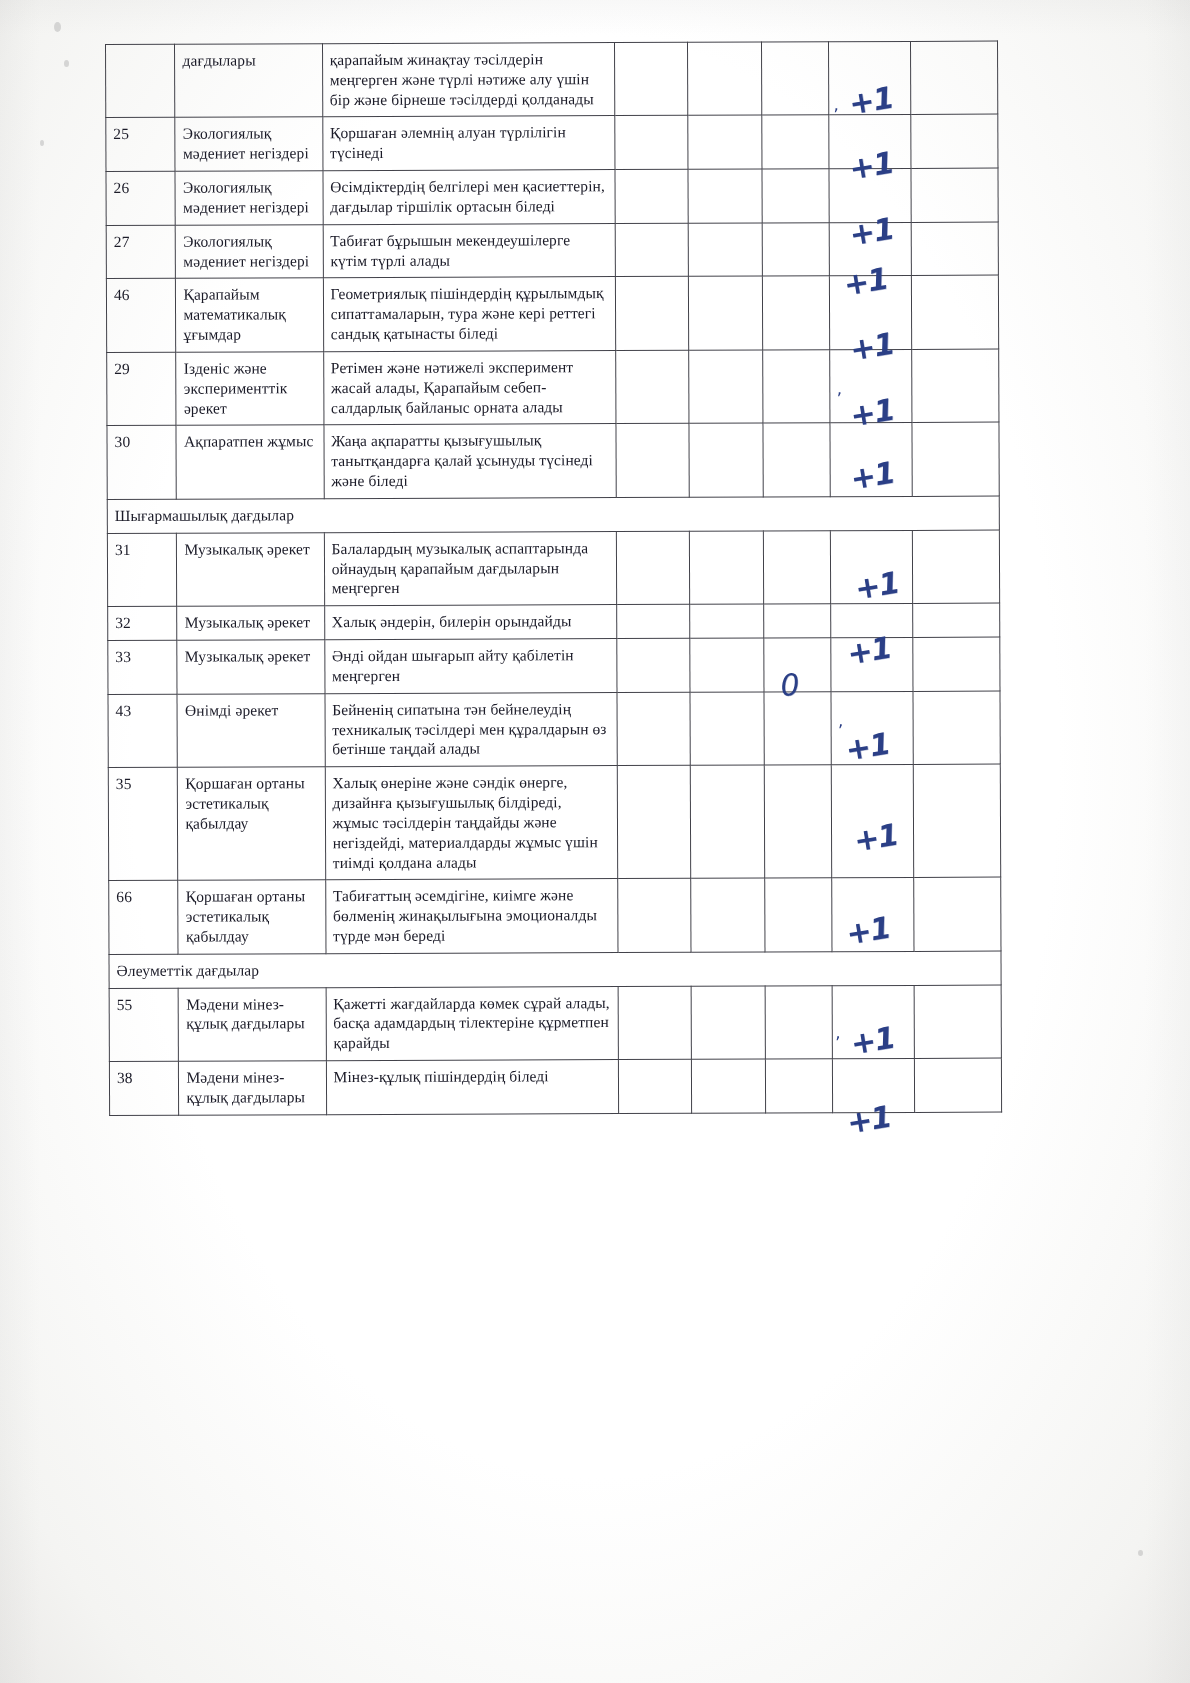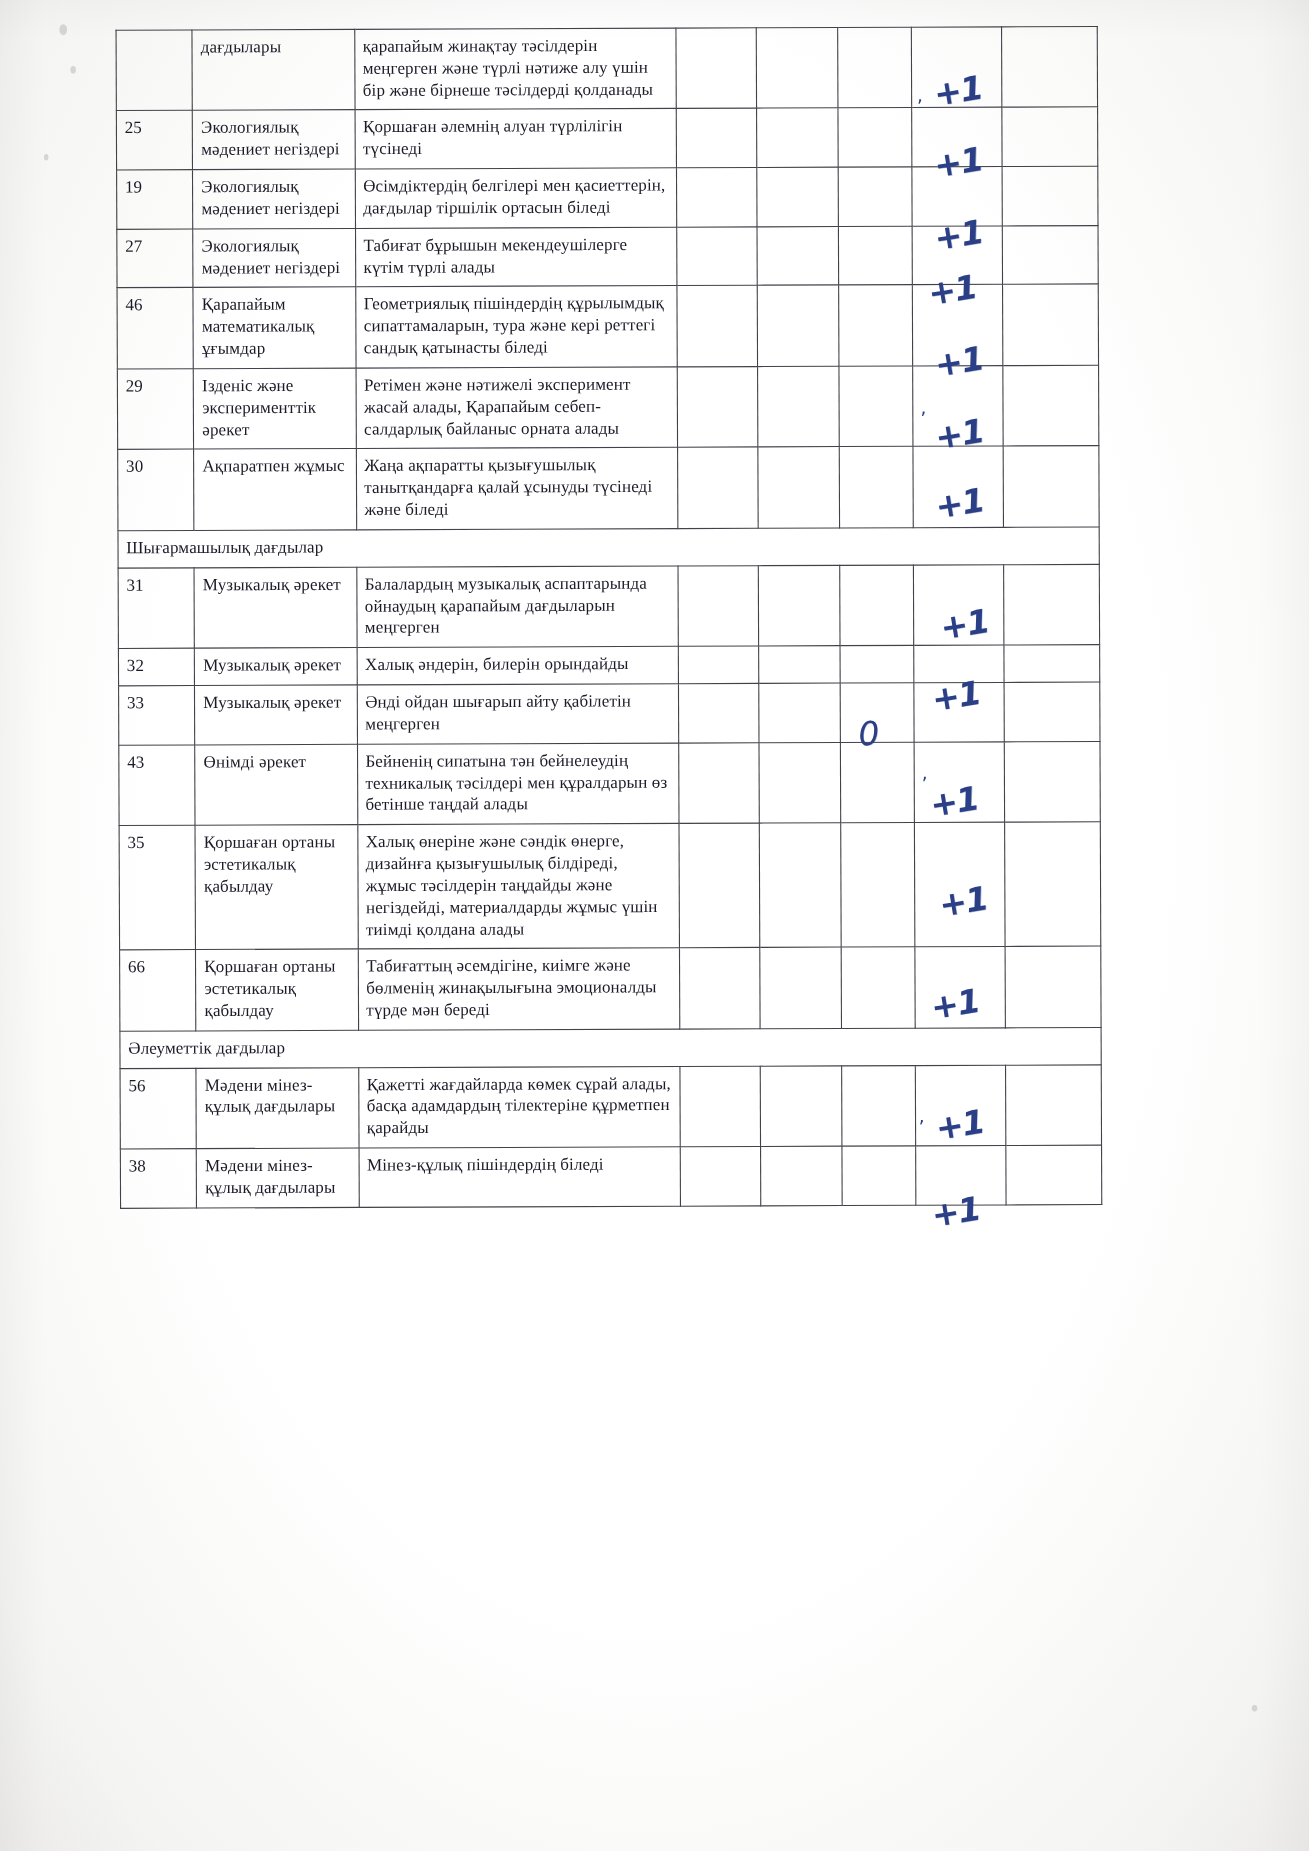--- a/index.html
+++ b/index.html
@@ -35,21 +35,21 @@
     position: absolute;
     background: #b9b9b9;
     border-radius: 50%;
     opacity: .55;
   }
 
   
   .table-wrap {
     position: absolute;
     left: 105px;
-    top: 27px;
+    top: 44px;
     width: 893px;
   }
   table.grid {
     border-collapse: collapse;
     width: 893px;
     table-layout: fixed;
     transform: rotate(-0.22deg);
     transform-origin: 0 0;
   }
   table.grid td {
@@ -165,21 +165,21 @@
           <td class="c-m1"></td>
           <td class="c-m2"></td>
           <td class="c-m3"></td>
           <td class="c-m4">
             <span class="mark" style="left:20px;top:32px;">+1</span>
           </td>
           <td class="c-m5"></td>
         </tr>
 
         <tr>
-          <td class="c-num">19</td>
+          <td class="c-num">26</td>
           <td class="c-area">Экологиялық мәдениет негіздері</td>
           <td class="c-desc">Өсімдіктердің белгілері мен қасиеттерін, дағдылар тіршілік ортасын біледі</td>
           <td class="c-m1"></td>
           <td class="c-m2"></td>
           <td class="c-m3"></td>
           <td class="c-m4">
             <span class="mark" style="left:20px;top:44px;">+1</span>
           </td>
           <td class="c-m5"></td>
         </tr>
@@ -318,21 +318,21 @@
             <span class="mark" style="left:14px;top:34px;">+1</span>
           </td>
           <td class="c-m5"></td>
         </tr>
 
         <tr class="section">
           <td class="section-cell" colspan="8">Әлеуметтік дағдылар</td>
         </tr>
 
         <tr>
-          <td class="c-num">56</td>
+          <td class="c-num">55</td>
           <td class="c-area">Мәдени мінез-құлық дағдылары</td>
           <td class="c-desc">Қажетті жағдайларда көмек сұрай алады, басқа адамдардың тілектеріне құрметпен қарайды</td>
           <td class="c-m1"></td>
           <td class="c-m2"></td>
           <td class="c-m3"></td>
           <td class="c-m4">
             <span class="dotmark" style="left:2px;top:36px;">,</span>
             <span class="mark" style="left:18px;top:36px;">+1</span>
           </td>
           <td class="c-m5"></td>

